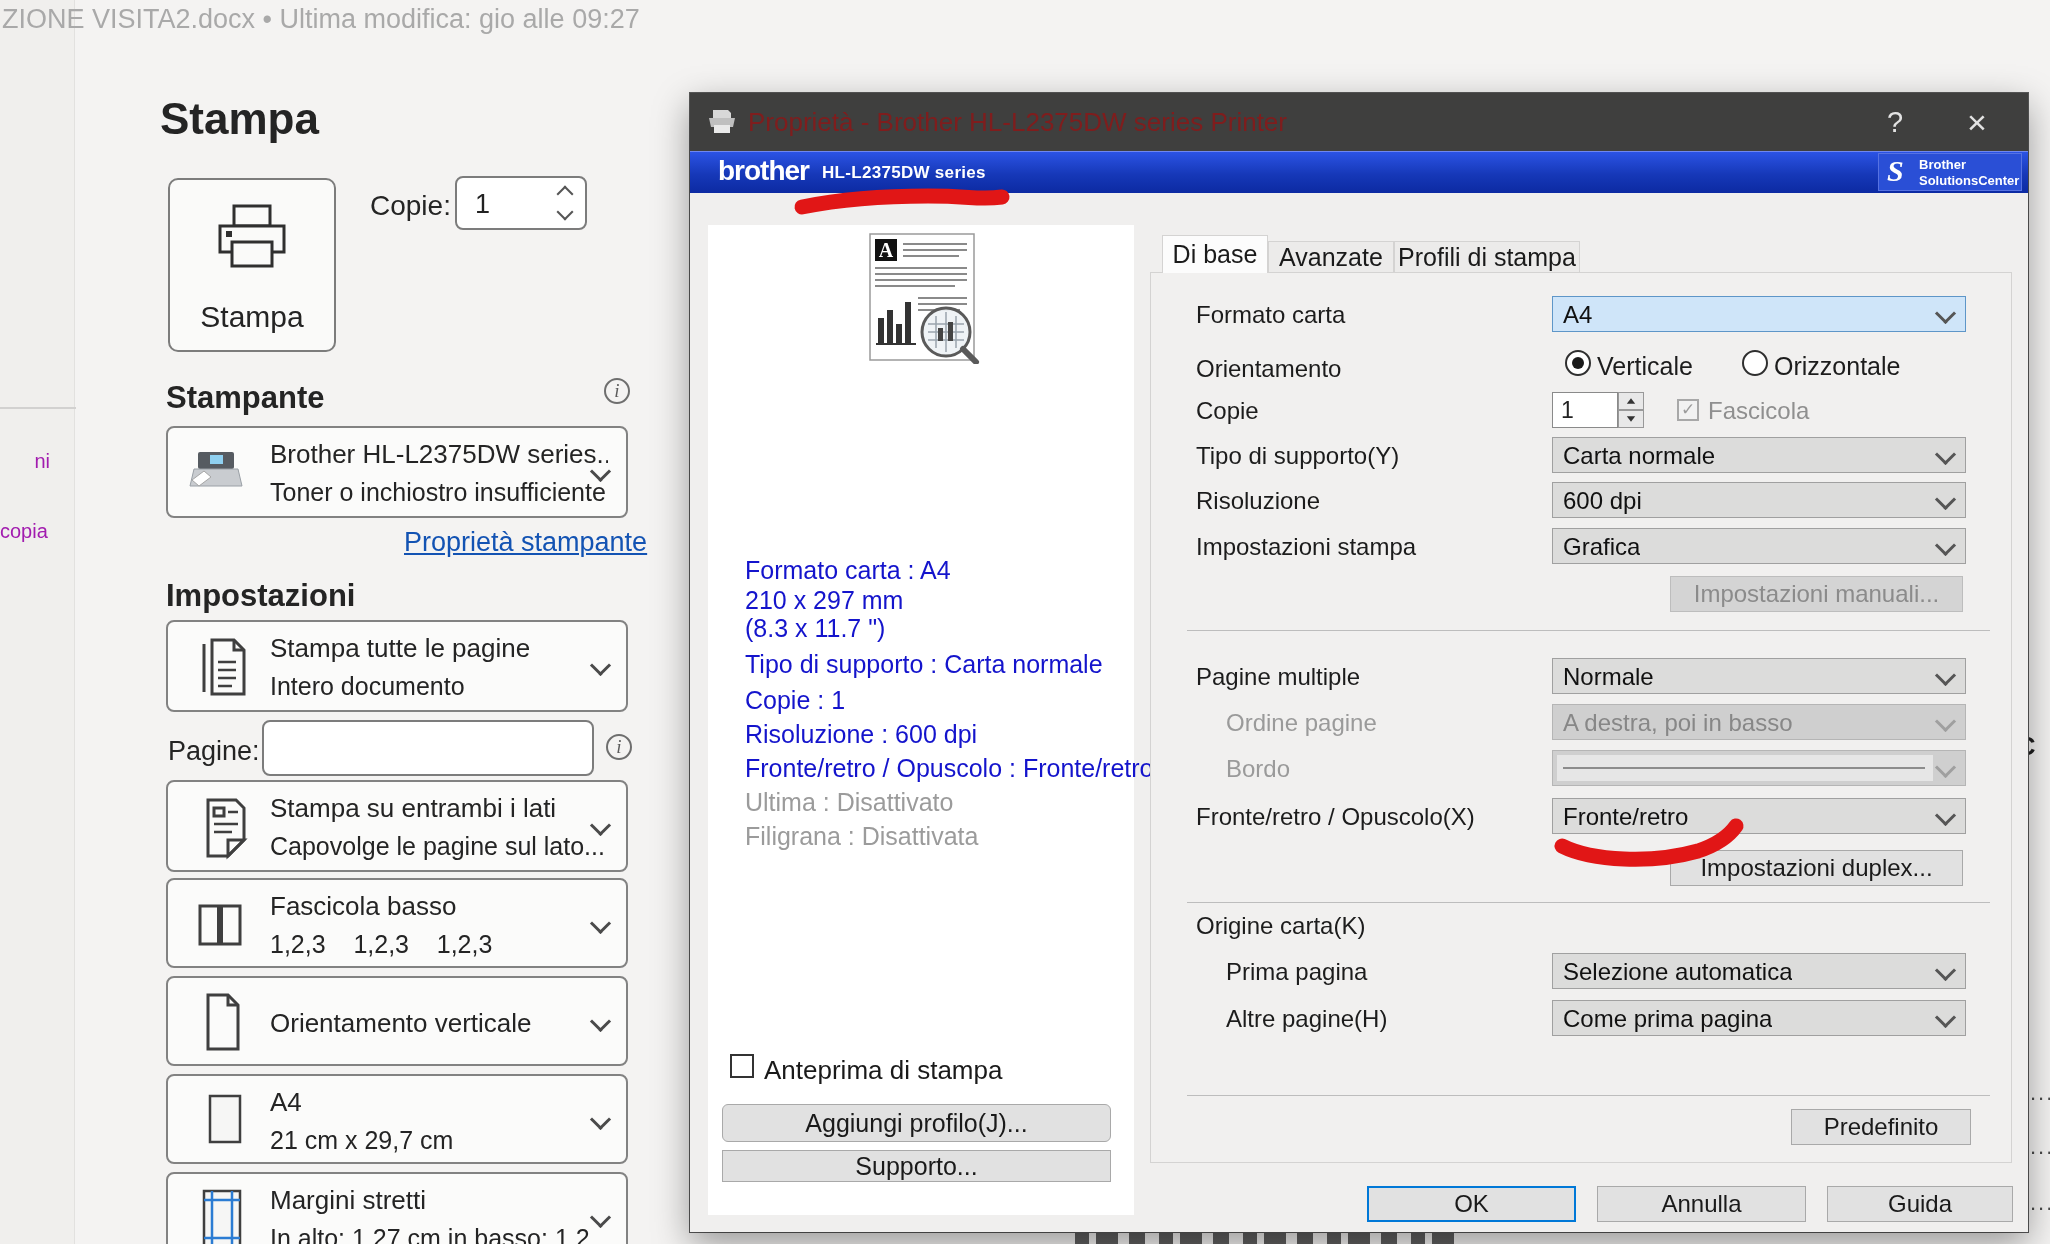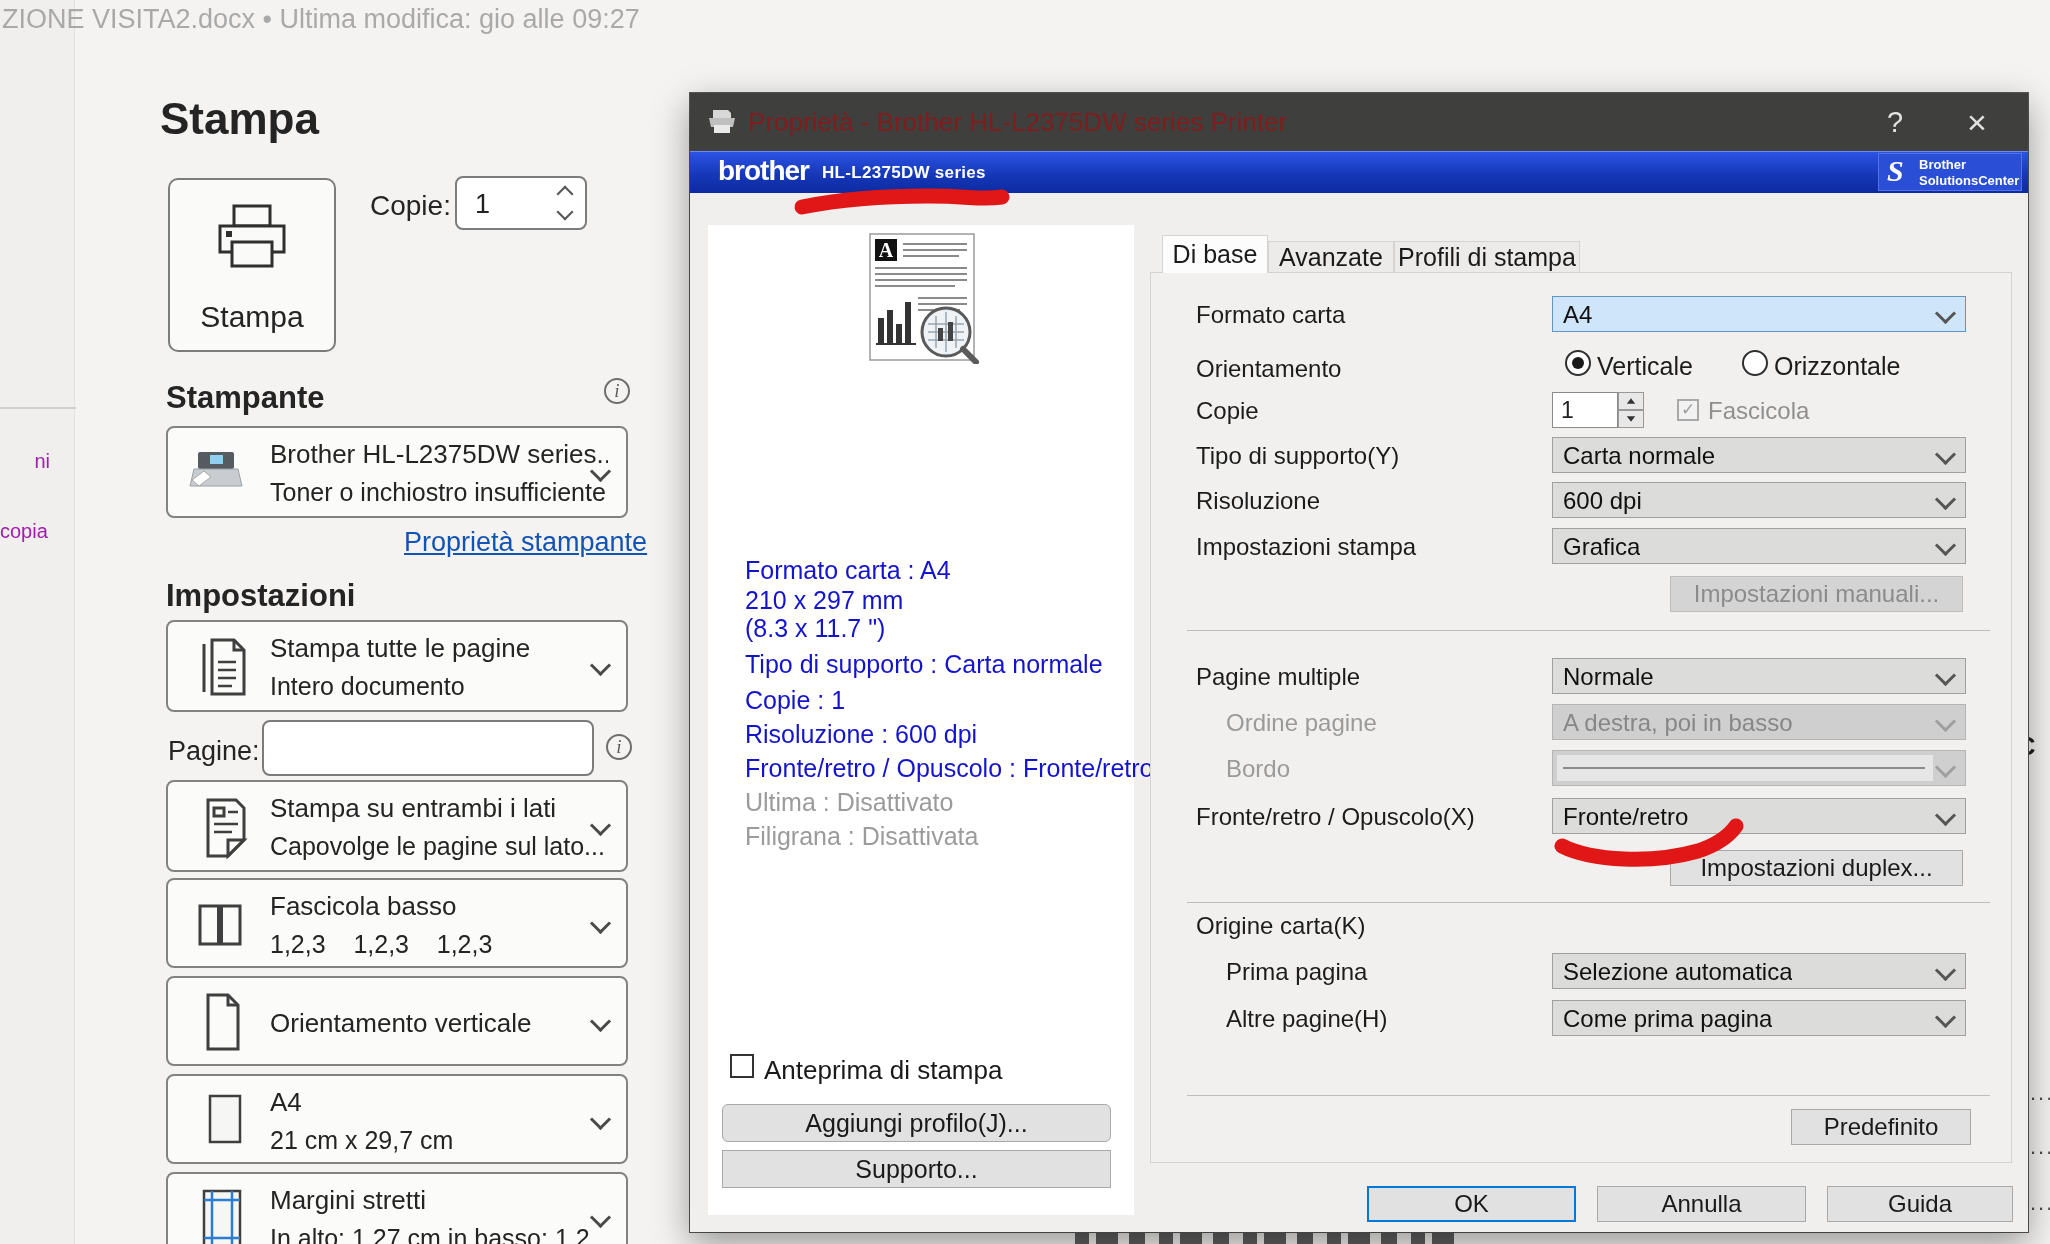--- a/index.html
+++ b/index.html
@@ -254,21 +254,21 @@
     <div class="abs blue-line" style="top:593px;">Copie : 1</div>
     <div class="abs blue-line" style="top:627px;">Risoluzione : 600 dpi</div>
     <div class="abs blue-line" style="top:661px;">Fronte/retro / Opuscolo : Fronte/retro</div>
     <div class="abs blue-line gray-line" style="top:695px;">Ultima : Disattivato</div>
     <div class="abs blue-line gray-line" style="top:729px;">Filigrana : Disattivata</div>
 
     <div class="abs" style="left:40px;top:961px;width:24px;height:24px;border:2.5px solid #333;background:#fff;box-sizing:border-box;"></div>
     <div class="abs" style="left:74px;top:962px;font-size:26px;color:#1a1a1a;white-space:nowrap;">Anteprima di stampa</div>
 
     <div class="abs btn" style="left:32px;top:1011px;width:389px;height:38px;font-size:25px;border-radius:6px;">Aggiungi profilo(J)...</div>
-    <div class="abs btn" style="left:32px;top:1057px;width:389px;height:38px;font-size:25px;">Supporto...</div>
+    <div class="abs btn" style="left:32px;top:1057px;width:389px;height:32px;font-size:25px;">Supporto...</div>
 
     <div class="abs tabpage"></div>
     <div class="abs tab active" style="left:472px;top:142px;width:106px;height:38px;">Di base</div>
     <div class="abs tab idle" style="left:578px;top:148px;width:126px;height:31px;">Avanzate</div>
     <div class="abs tab idle" style="left:704px;top:148px;width:186px;height:31px;">Profili di stampa</div>
 
     <div class="abs flabel" style="left:506px;top:208px;">Formato carta</div>
     <div class="abs ddl focus" style="left:862px;top:203px;">
       <span class="val">A4</span>
       <span class="chev-css"></span>

